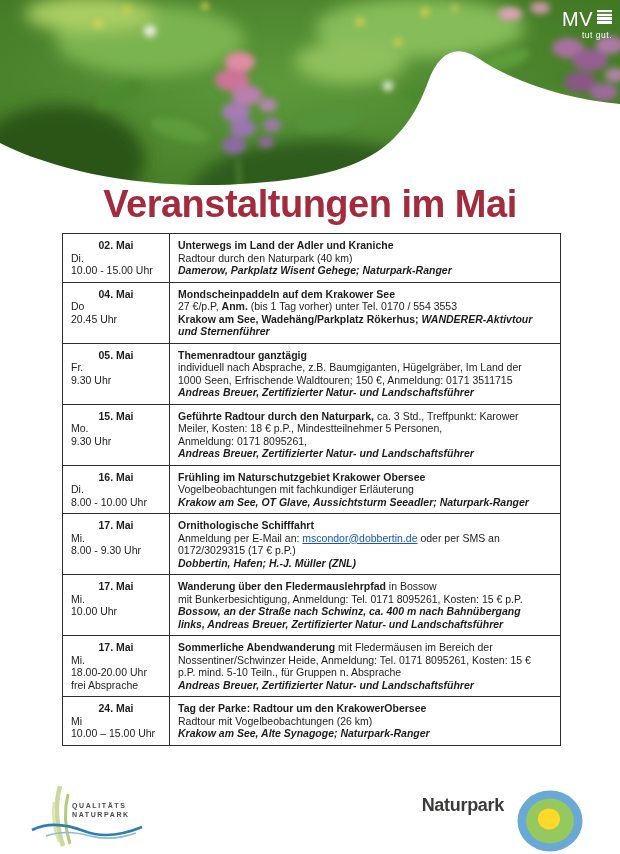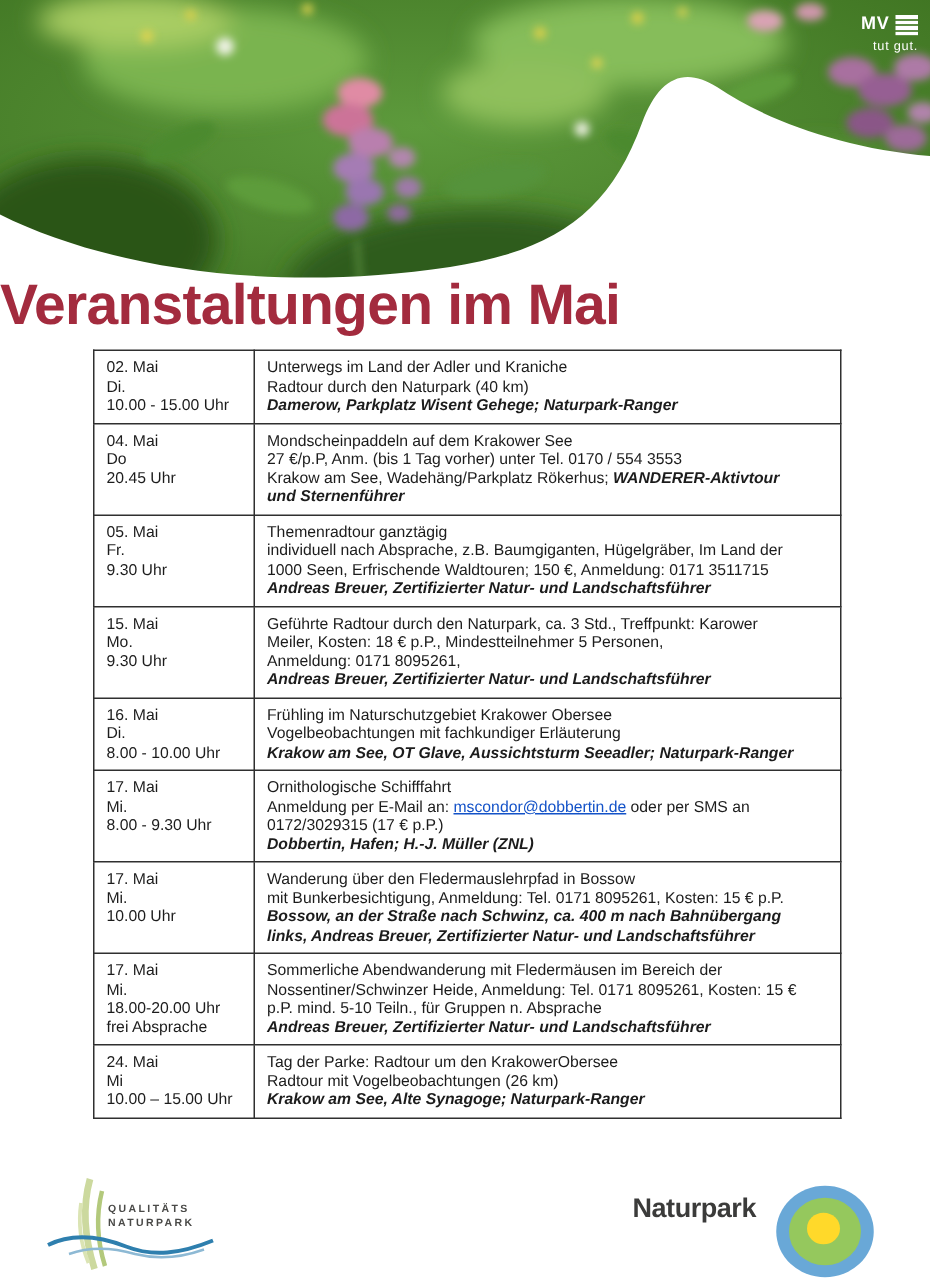--- a/index.html
+++ b/index.html
@@ -4,39 +4,39 @@
 <style>
   html,body{margin:0;padding:0;}
   body{
     width:620px;height:854px;position:relative;background:#ffffff;
     font-family:"Liberation Sans",sans-serif;overflow:hidden;
   }
   
   .photo-wrap{position:absolute;top:0;left:0;width:620px;height:212px;}
   .mv-logo{position:absolute;top:9px;right:8px;color:#fff;text-align:right;line-height:1;}
   .mv-row{display:flex;align-items:flex-start;justify-content:flex-end;}
-  .mv-text{font-size:12px;font-weight:bold;letter-spacing:0.5px;}
+  .mv-text{font-size:20px;font-weight:normal;letter-spacing:0.5px;}
   .mv-flag{display:inline-block;width:15px;height:14px;margin-left:4px;margin-top:1px;
     background:repeating-linear-gradient(to bottom,#ffffff 0 2.4px,rgba(255,255,255,0.15) 2.4px 3.7px);}
   .mv-tagline{font-size:8.5px;margin-top:2px;letter-spacing:0.5px;}
   
   .page-title{
-    position:absolute;top:183px;left:0;width:620px;margin:0;text-align:left;
+    position:absolute;top:183px;left:0;width:620px;margin:0;text-align:center;
     font-size:38px;font-weight:bold;color:#a32b3e;letter-spacing:-0.5px;
   }
   
   .events-table{
     position:absolute;top:233px;left:62px;width:496px;border-collapse:collapse;
     font-size:10.5px;line-height:12.5px;color:#1c1c1c;table-layout:fixed;
   }
   .events-table td{border:1px solid #2f2f2f;vertical-align:top;padding:5px 8px;}
   td.date-cell{width:90px;white-space:nowrap;}
   td.content-cell{width:374px;}
   .text-line{white-space:nowrap;}
-  .b{font-weight:normal;}
+  .b{font-weight:bold;text-align:center;}
   .bi{font-weight:bold;font-style:italic;}
   .n{font-weight:normal;}
   .link{color:#1352c8;text-decoration:underline;cursor:pointer;}
   
   .quality-logo{position:absolute;left:30px;top:784px;}
   .park-name{position:absolute;top:794px;right:116px;text-align:right;color:#3b3b3a;
     font-weight:bold;font-size:18px;line-height:23px;letter-spacing:-0.3px;white-space:nowrap;}
   .rings-logo{position:absolute;left:517px;top:790px;}
 </style>
 </head>

